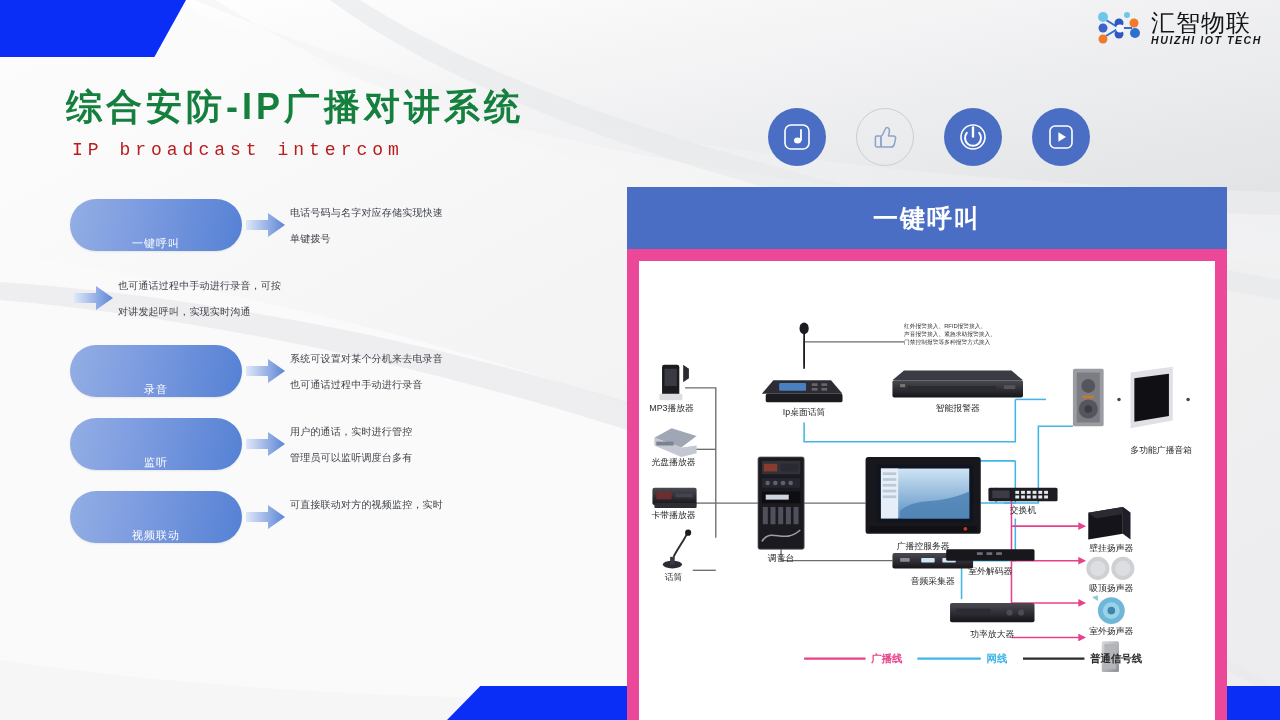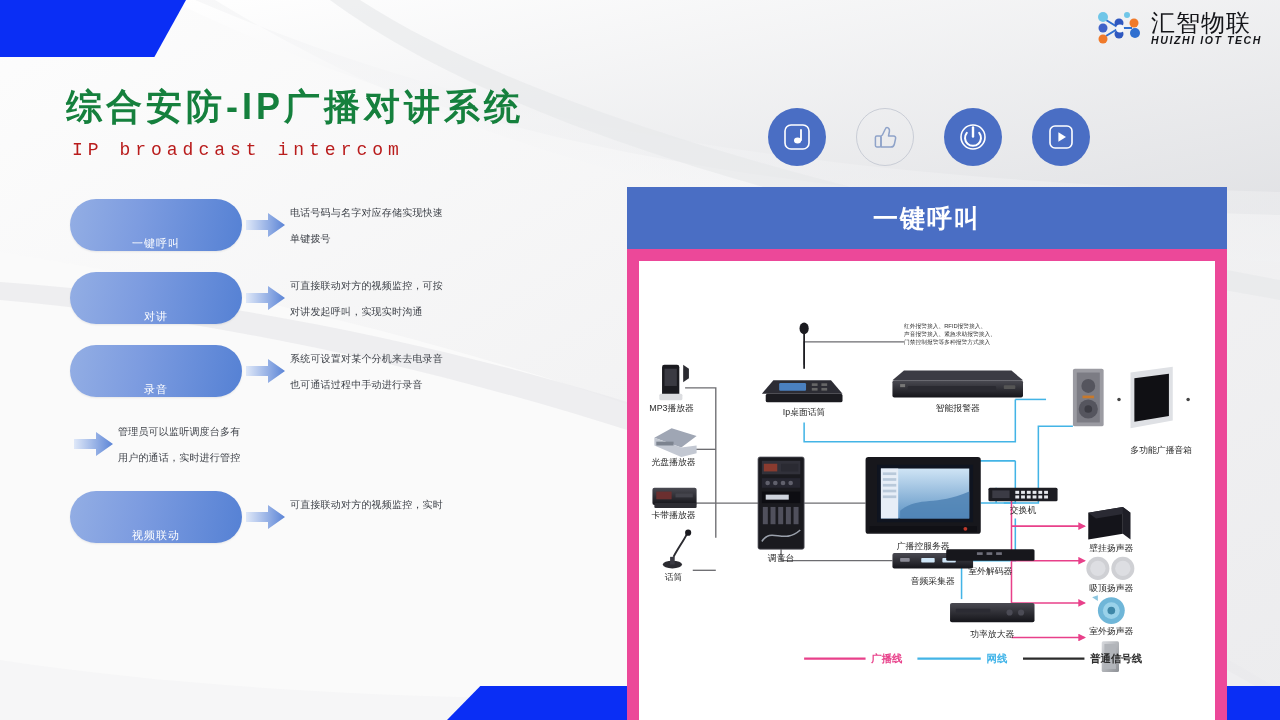--- a/index.html
+++ b/index.html
@@ -246,36 +246,33 @@
           <path d="M0,8 L22,8 L22,1 L39,13 L22,25 L22,18 L0,18 Z" fill="url(#ag0)"></path>
         </svg>
       </div>
       <div class="desc">
         <span class="l">电话号码与名字对应存储实现快速</span>
         <span class="l">单键拨号</span>
       </div>
     </div>
 
     <div class="feature-row">
-      <div class="pill">
-        <span>对讲</span>
-      </div>
       <div class="arrow">
         <svg width="40" height="26" viewBox="0 0 40 26">
           <defs>
               <linearGradient id="ag1" x1="0" y1="0" x2="1" y2="0">
             <stop offset="0%" stop-color="#dfe8f8"></stop>
                 <stop offset="100%" stop-color="#5b84d6"></stop>
           </linearGradient>
             </defs>
           <path d="M0,8 L22,8 L22,1 L39,13 L22,25 L22,18 L0,18 Z" fill="url(#ag1)"></path>
         </svg>
       </div>
       <div class="desc">
-        <span class="l">可直接联动对方的视频监控，可按</span>
+        <span class="l">也可通话过程中手动进行录音，可按</span>
         <span class="l">对讲发起呼叫，实现实时沟通</span>
       </div>
     </div>
 
 
     <div class="feature-row">
       <div class="pill">
         <span>录音</span>
       </div>
       <div class="arrow">
@@ -289,34 +286,37 @@
           <path d="M0,8 L22,8 L22,1 L39,13 L22,25 L22,18 L0,18 Z" fill="url(#ag3)"></path>
         </svg>
       </div>
       <div class="desc">
         <span class="l">系统可设置对某个分机来去电录音</span>
         <span class="l">也可通话过程中手动进行录音</span>
       </div>
     </div>
 
     <div class="feature-row">
+      <div class="pill">
+        <span>监听</span>
+      </div>
       <div class="arrow">
         <svg width="40" height="26" viewBox="0 0 40 26">
           <defs>
               <linearGradient id="ag4" x1="0" y1="0" x2="1" y2="0">
             <stop offset="0%" stop-color="#dfe8f8"></stop>
                 <stop offset="100%" stop-color="#5b84d6"></stop>
           </linearGradient>
             </defs>
           <path d="M0,8 L22,8 L22,1 L39,13 L22,25 L22,18 L0,18 Z" fill="url(#ag4)"></path>
         </svg>
       </div>
       <div class="desc">
+        <span class="l">用户的通话，实时进行管控</span>
         <span class="l">管理员可以监听调度台多有</span>
-        <span class="l">用户的通话，实时进行管控</span>
       </div>
     </div>
 
     <div class="feature-row">
       <div class="pill">
         <span>视频联动</span>
       </div>
       <div class="arrow">
         <svg width="40" height="26" viewBox="0 0 40 26">
           <defs>

